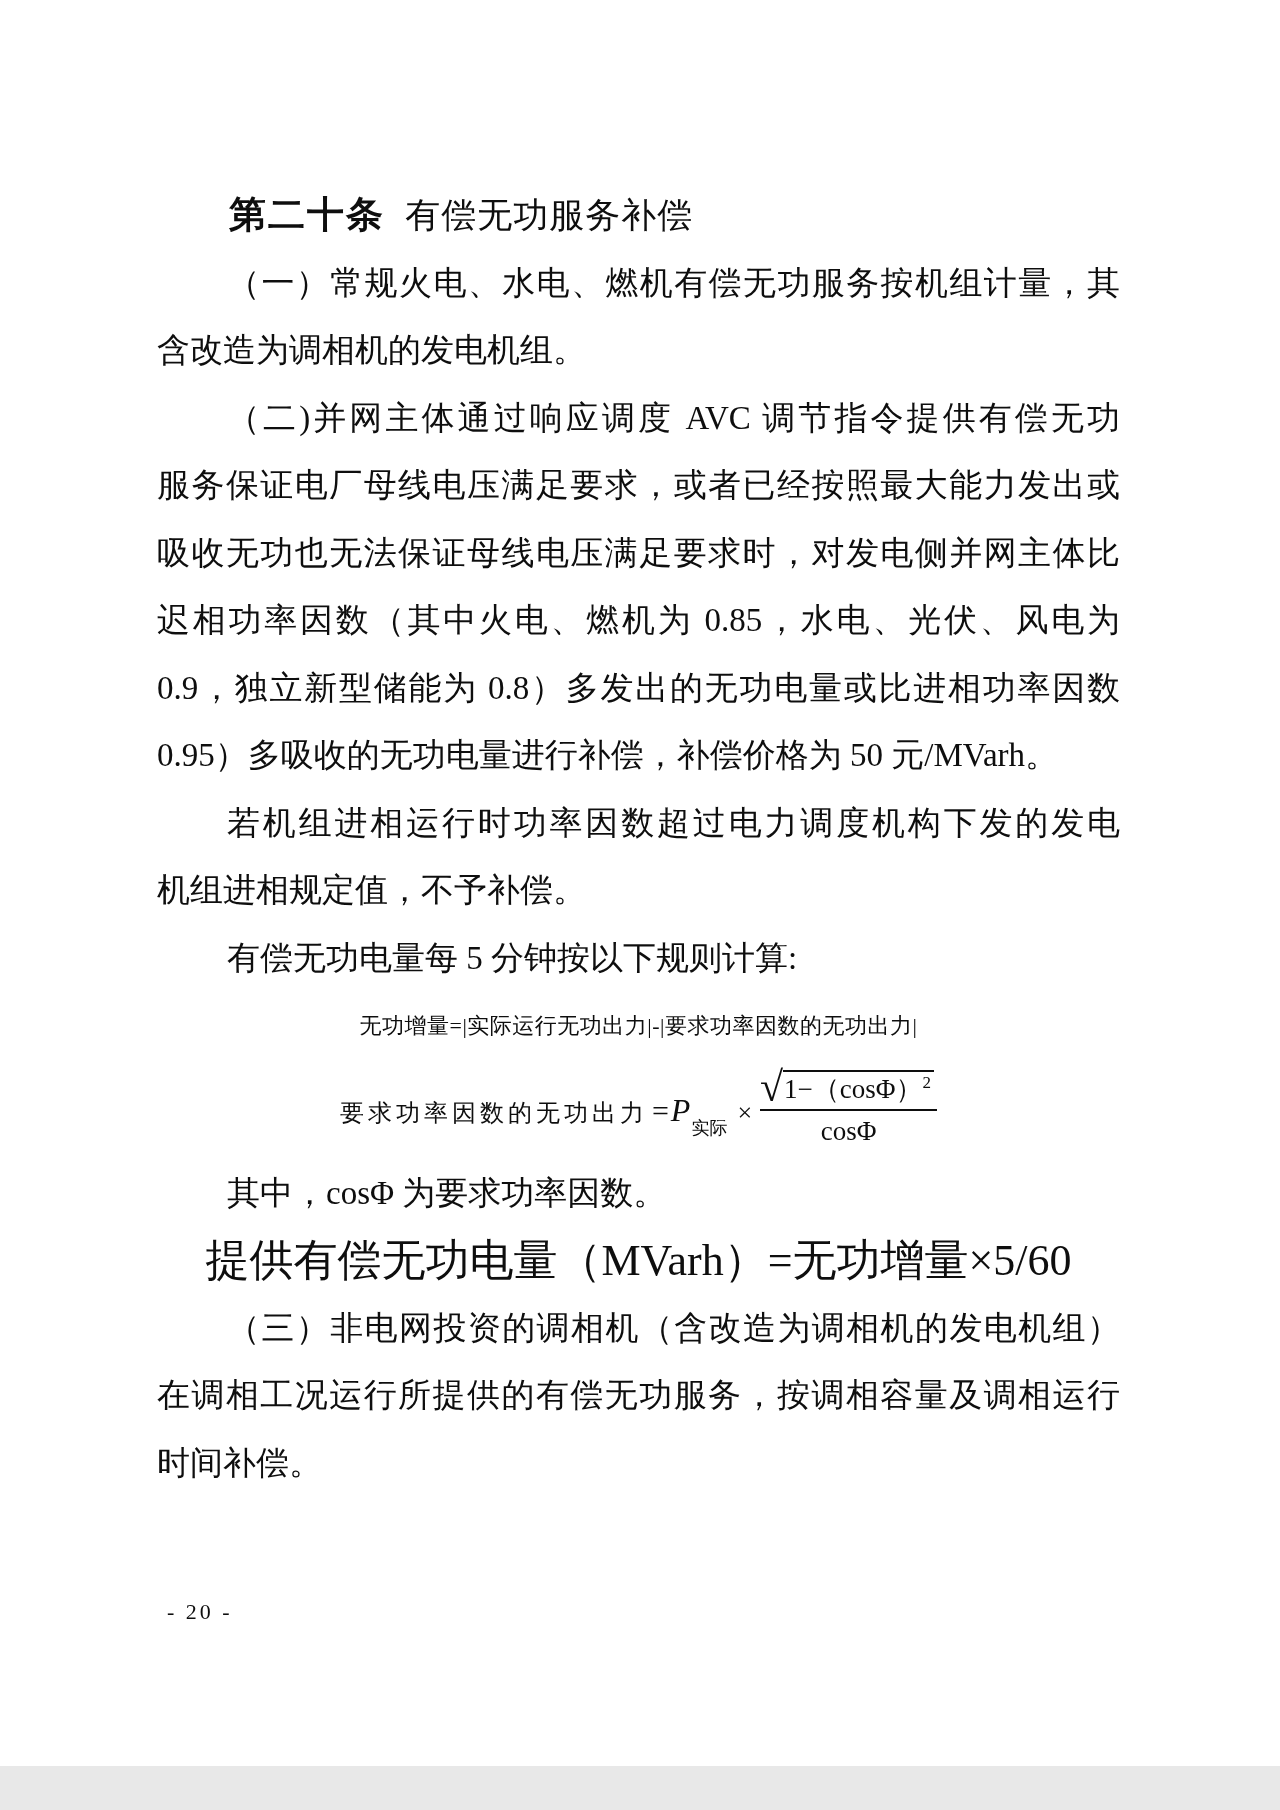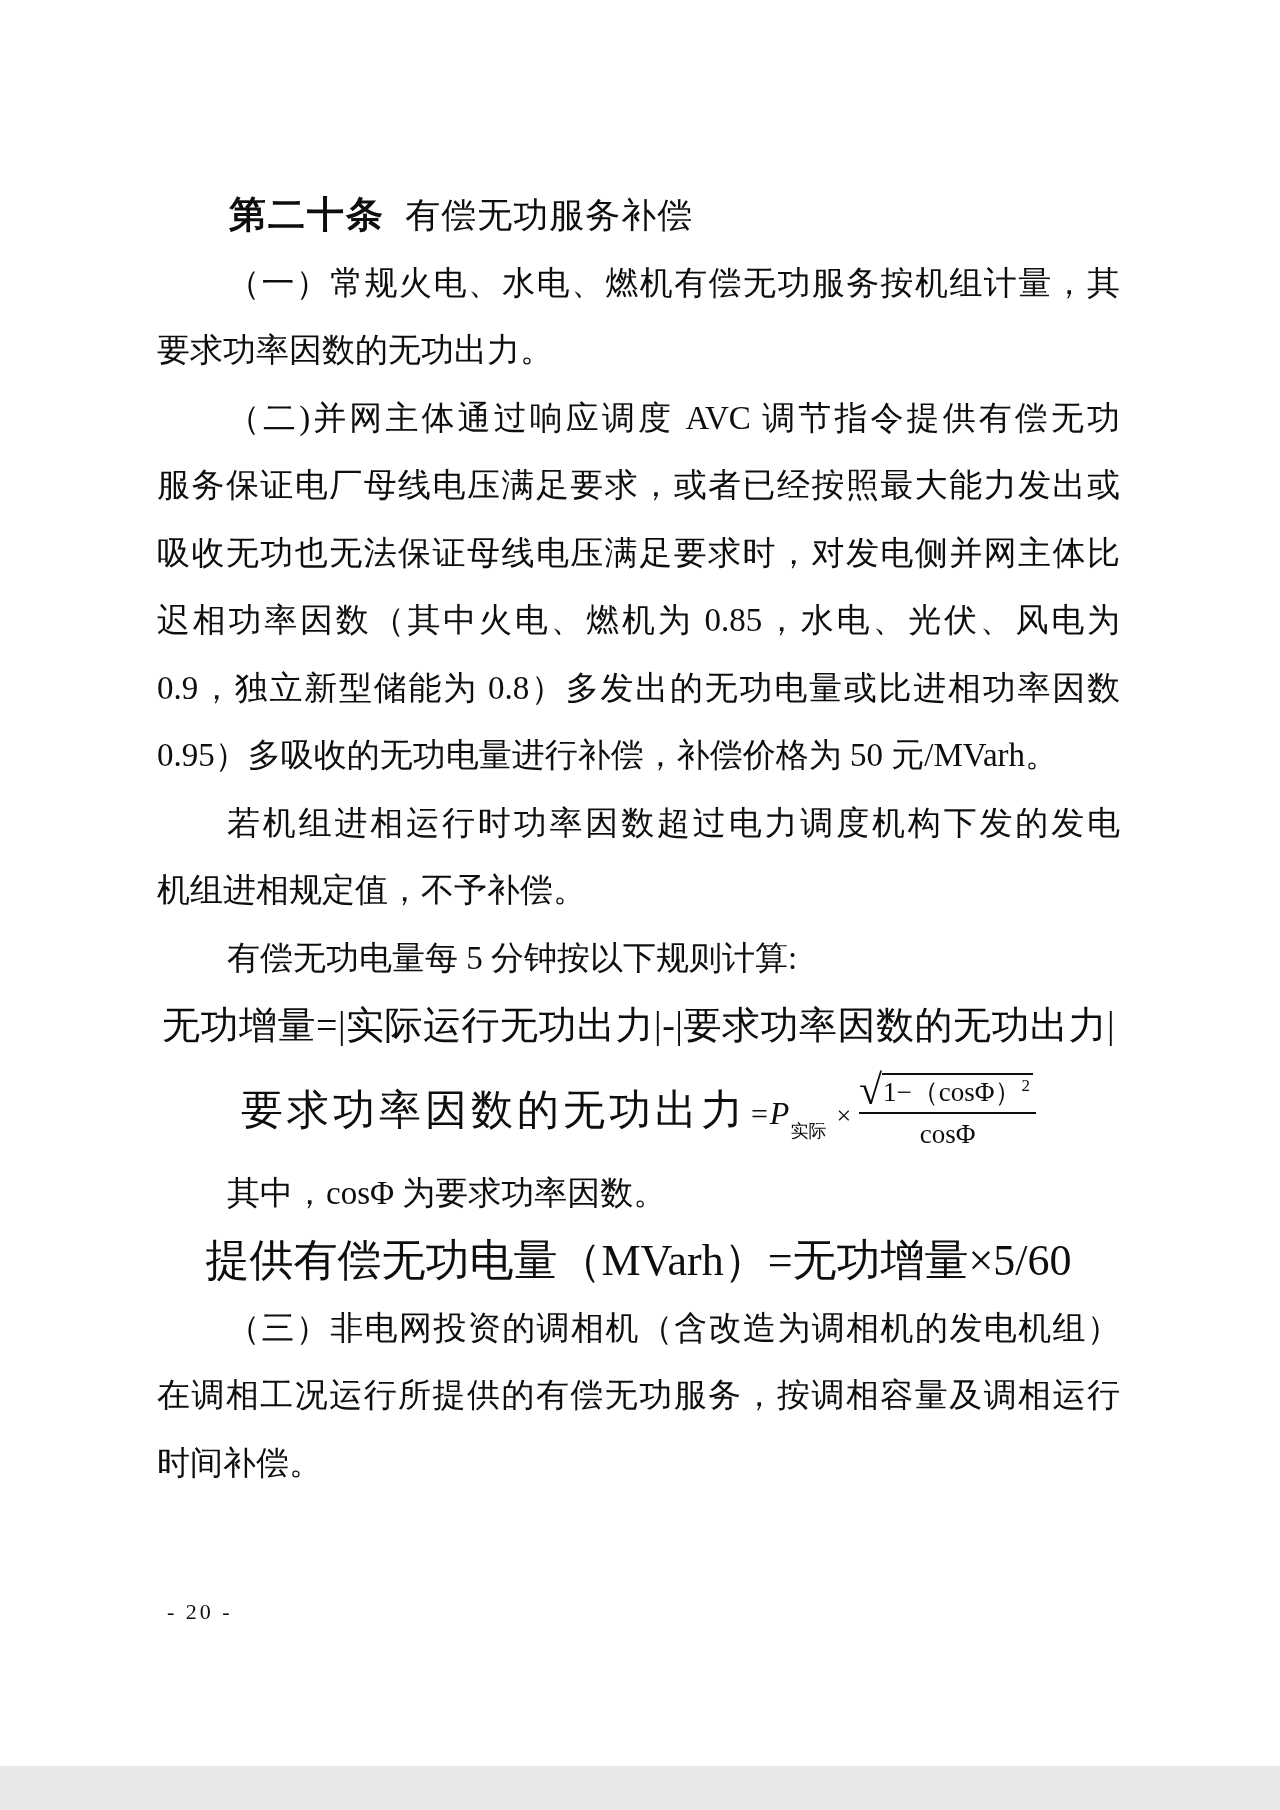--- a/index.html
+++ b/index.html
@@ -32,30 +32,30 @@
 
   .heading {
     text-align: left;
     text-align-last: left;
     text-indent: 72px;
     font-size: 35px;
   }
   .article-num { font-weight: 700; font-size: 37px; margin-right: 0.55em; letter-spacing: 2px; }
   .article-title { letter-spacing: 1px; }
 
-  .f1 { font-size: 38px; letter-spacing: 0.5px; }
+  .f1 { font-size: 22px; letter-spacing: 0.5px; }
   .f3 { font-size: 44px; }
 
   .formula-block {
     height: 100px;
     text-align: center;
     line-height: 100px;
     white-space: nowrap;
   }
-  .f-lhs { font-size: 42px; letter-spacing: 4px; text-align: right; }
+  .f-lhs { font-size: 24px; letter-spacing: 4px; text-align: right; }
   .f-eq { font-size: 30px; margin: 0 2px 0 4px; }
   .f-p  { font-style: italic; font-size: 32px; }
   .f-sub { font-size: 18px; position: relative; top: 13px; margin-left: 1px; }
   .f-times { font-size: 26px; margin: 0 8px 0 10px; }
   .fraction {
     display: inline-flex;
     flex-direction: column;
     align-items: center;
     vertical-align: middle;
     line-height: 1.15;
@@ -90,21 +90,21 @@
 </style>
 </head>
 <body>
 
 <div class="page">
   <main class="content">
 
     <div class="line heading"><span class="article-num">第二十条</span><span class="article-title">有偿无功服务补偿</span></div>
 
     <div class="line first">（一）常规火电、水电、燃机有偿无功服务按机组计量，其</div>
-    <div class="line last">要求功率因数的无功出力。</div>
+    <div class="line last">含改造为调相机的发电机组。</div>
 
     <div class="line first">（二)并网主体通过响应调度 AVC 调节指令提供有偿无功</div>
     <div class="line">服务保证电厂母线电压满足要求，或者已经按照最大能力发出或</div>
     <div class="line">吸收无功也无法保证母线电压满足要求时，对发电侧并网主体比</div>
     <div class="line">迟相功率因数（其中火电、燃机为 0.85，水电、光伏、风电为</div>
     <div class="line">0.9，独立新型储能为 0.8）多发出的无功电量或比进相功率因数</div>
     <div class="line last">0.95）多吸收的无功电量进行补偿，补偿价格为 50 元/MVarh。</div>
 
     <div class="line first">若机组进相运行时功率因数超过电力调度机构下发的发电</div>
     <div class="line last">机组进相规定值，不予补偿。</div>

